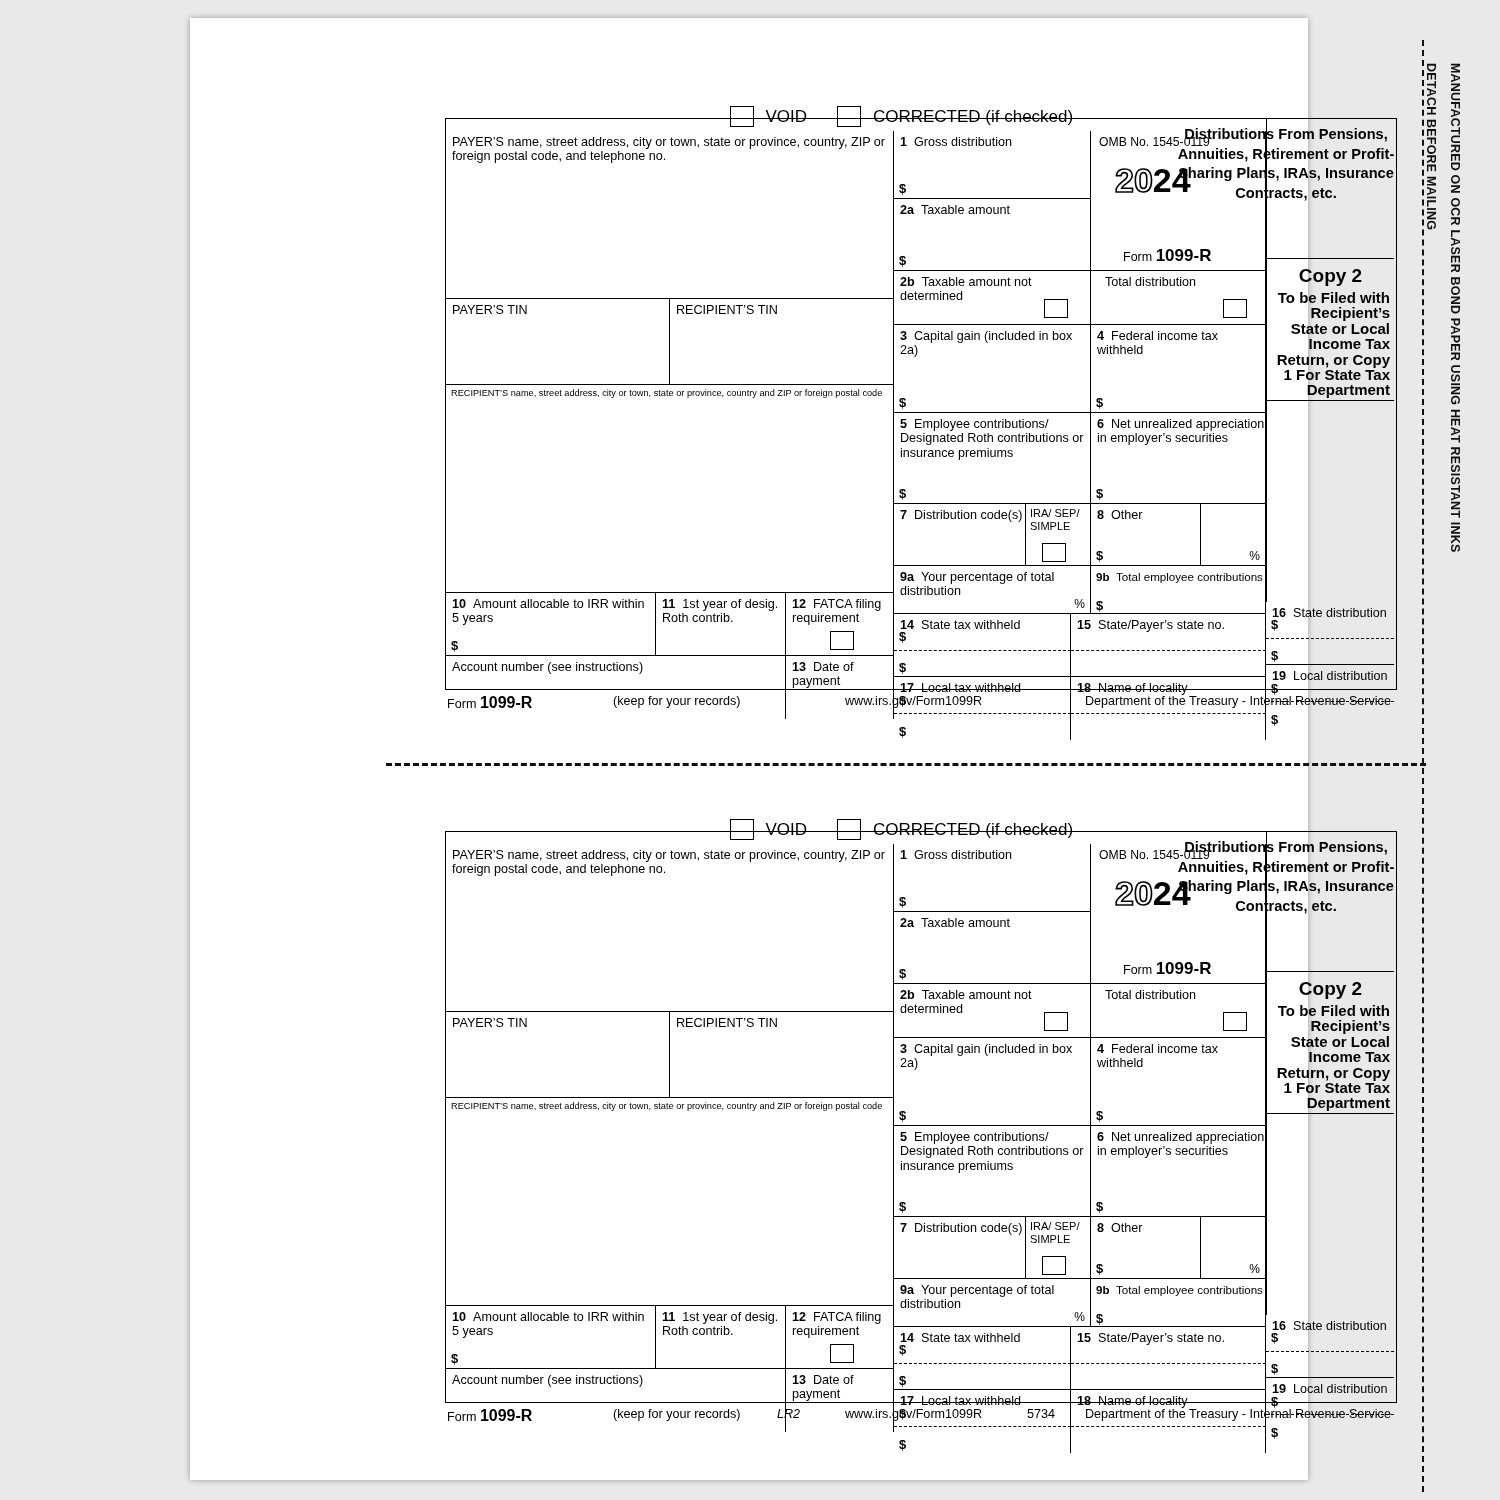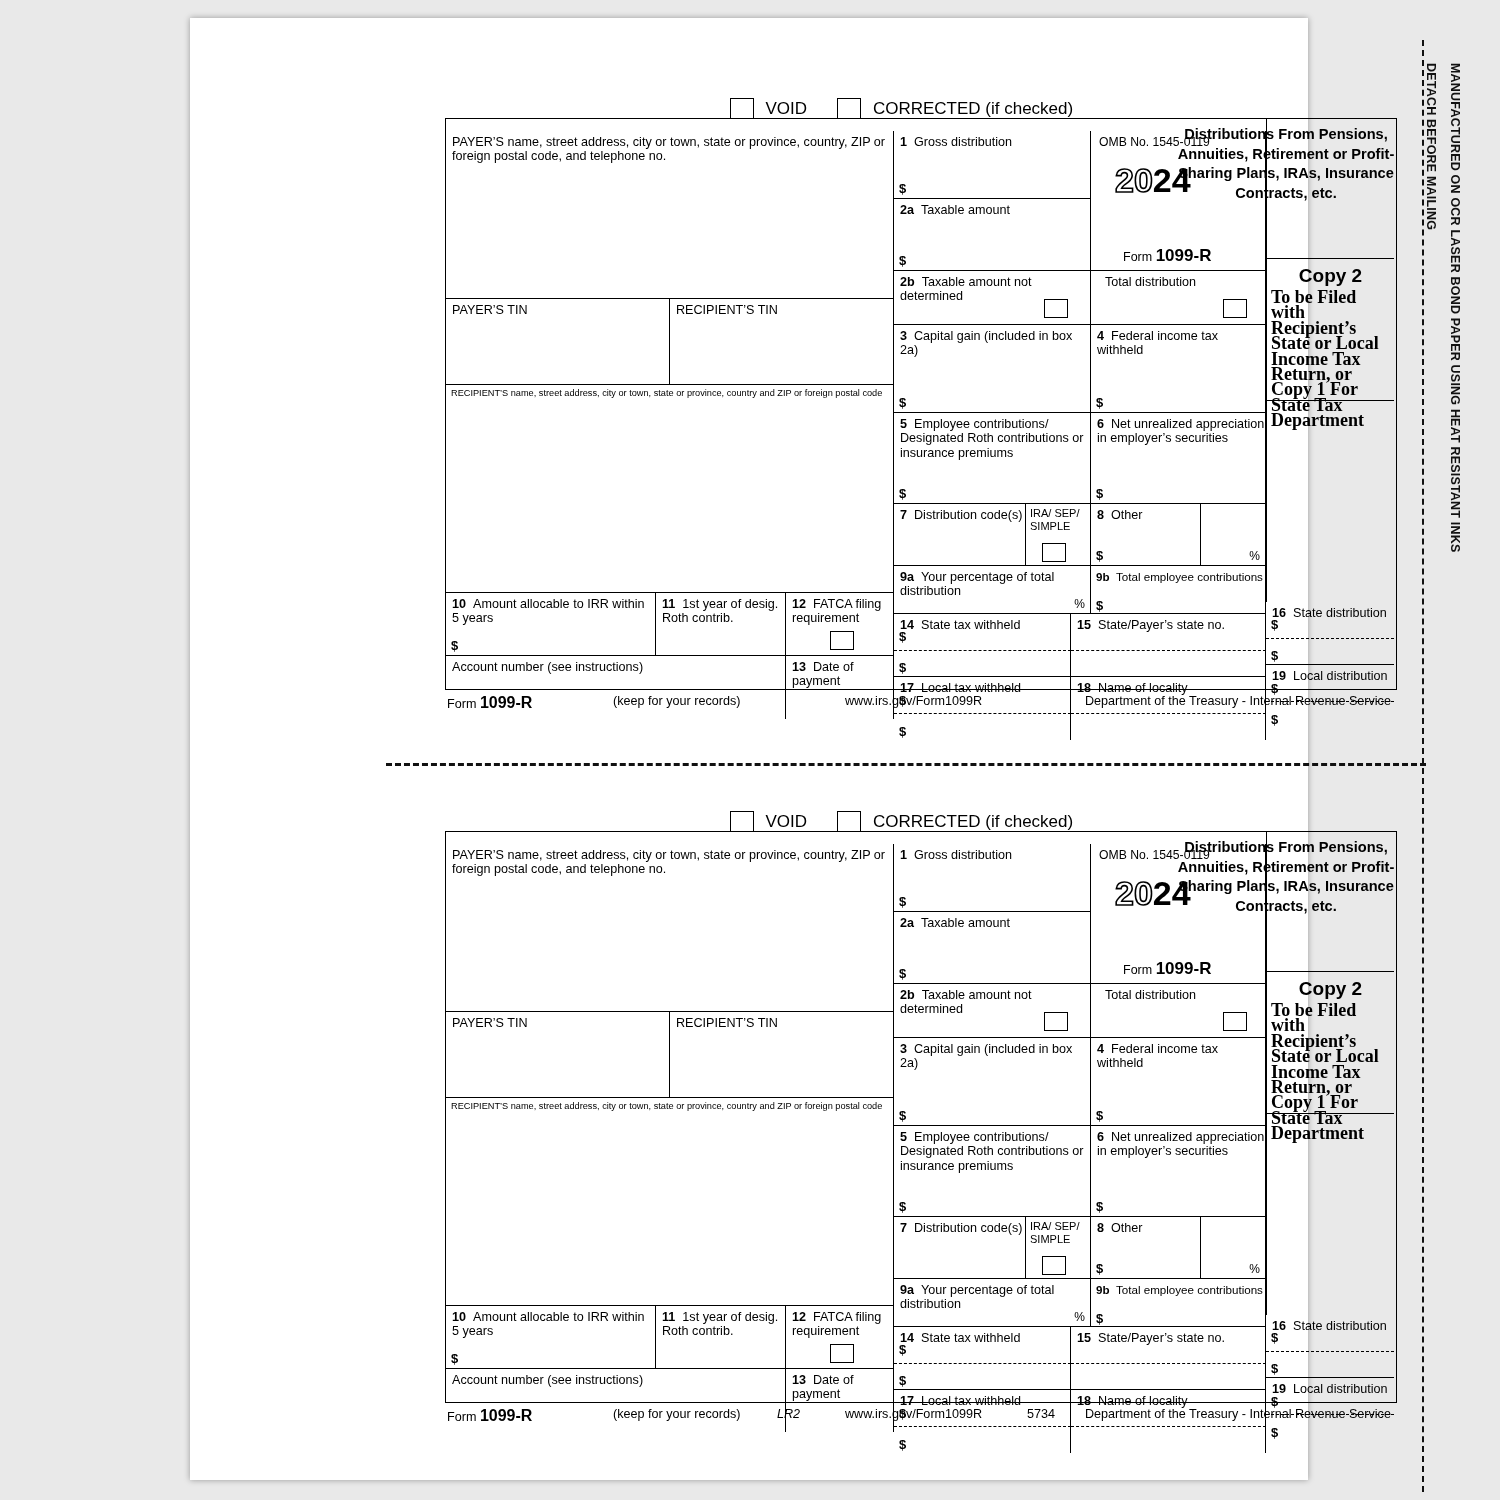--- a/index.html
+++ b/index.html
@@ -35,21 +35,21 @@
     border-top:3px dashed #111;
   }
 
   .form{
     position:absolute;width:950px;height:620px;color:#000;
   }
   .form.top{left:255px;top:72px;}
   .form.bottom{left:255px;top:785px;}
 
   
-  .voidrow{position:absolute;left:250px;top:8px;width:600px;height:26px;padding-left:35px;}
+  .voidrow{position:absolute;left:250px;top:16px;width:600px;height:26px;padding-left:35px;}
   .cb{display:inline-block;width:22px;height:19px;border:1.4px solid #000;vertical-align:middle;background:#fff;}
   .voidrow span.lbl{font-size:17px;vertical-align:middle;margin-left:7px;margin-right:26px;}
 
   .grid{position:absolute;left:0;top:28px;width:950px;height:570px;border:1.5px solid #000;}
   .bx{position:absolute;box-sizing:border-box;}
   .bdr-r{border-right:1.2px solid #000;margin-top:12px;}
   .bdr-b{border-bottom:1.2px solid #000;}
   .bdr-l{border-left:1.2px solid #000;}
   .lab{font-size:12.6px;line-height:14.4px;padding:4px 0 0 6px;}
   .lab b{font-weight:bold;}
@@ -58,21 +58,21 @@
   .pct{position:absolute;right:5px;bottom:2px;font-size:12px;}
   .smallbox{position:absolute;width:22px;height:17px;border:1.3px solid #000;background:#fff;}
 
   .rightpanel{font-size:14.6px;font-weight:bold;line-height:19.5px;text-align:center;}
   .year{font-size:34px;font-weight:bold;letter-spacing:0px;text-align:center;}
   .year .lt{color:#fff;-webkit-text-stroke:1.6px #000;text-stroke:1.6px #000;}
   .formlabel{font-size:12.5px;}
   .formlabel b{font-size:17px;}
 
   .copy2{font-size:19px;font-weight:bold;text-align:center;}
-  .copy2sub{font-size:18px;font-weight:bold;text-align:left;line-height:15.4px;font-family:Liberation Serif, serif;}
+  .copy2sub{font-size:15px;font-weight:bold;text-align:right;line-height:15.4px;}
 
   .footer{position:absolute;left:0;top:604px;width:950px;font-size:12.6px;}
   .footer .f1{position:absolute;left:2px;}
   .footer .f1 b{font-size:16px;}
   .footer .f2{position:absolute;left:168px;}
   .footer .f2b{position:absolute;left:332px;font-style:italic;}
   .footer .f3{position:absolute;left:400px;}
   .footer .f3b{position:absolute;left:582px;}
   .footer .f4{position:absolute;left:640px;}
   .dashline{position:absolute;border-top:1.1px dashed #000;}

